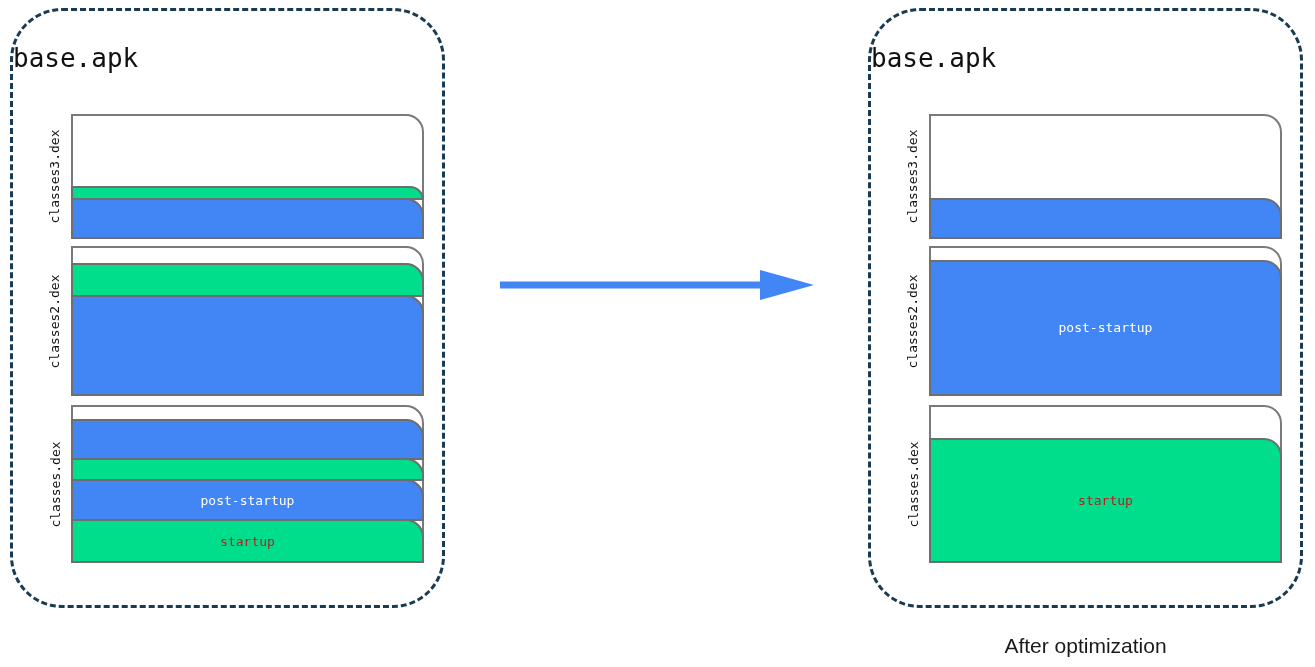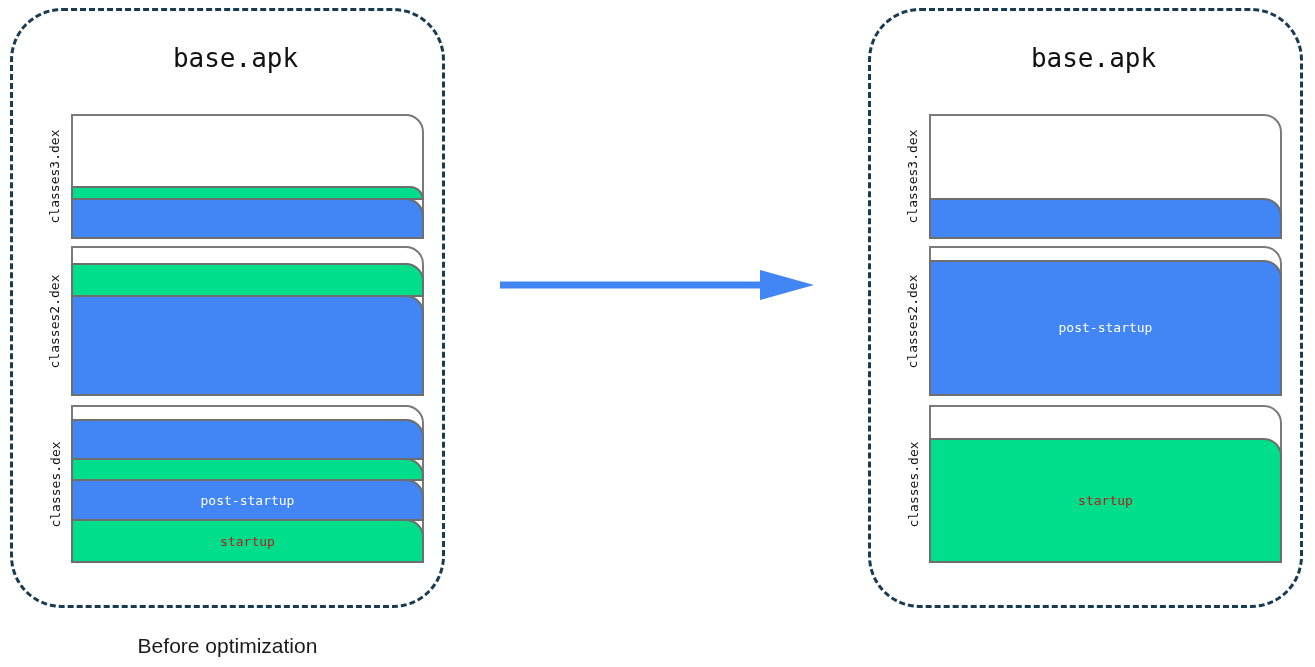--- a/index.html
+++ b/index.html
@@ -29,23 +29,23 @@
     border-radius: 52px;
     box-sizing: border-box;
     background: #ffffff;
   }
   #panel-before { left: 10px;  width: 435px; }
   #panel-after  { left: 868px; width: 435px; }
 
   .apk-title {
     position: absolute;
     top: 32px;
-    left: 8px;
+    left: 0;
     width: 100%;
-    text-align: center;
+    text-align: left;
     font-family: "DejaVu Sans Mono", "Liberation Mono", monospace;
     font-size: 26px;
     color: #111111;
     letter-spacing: 0px;
     white-space: nowrap;
   }
 
   
   .dex-group {
     position: absolute;
@@ -196,15 +196,15 @@
           </div>
           <div class="dex-box">
             <div class="seg green" style="bottom: calc(0% - 2px); height: calc(80% + 2px);">
               <span>startup</span>
             </div>
           </div>
         </div>
       </div>
   </div>
 
-  <div class="caption" id="caption-before">Before optimization</div>
+  <div class="caption" id="caption-after">After optimization</div>
 
 </div>
 
 </body></html>

